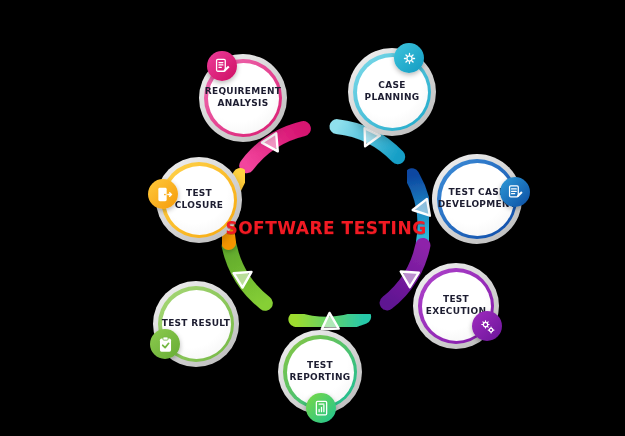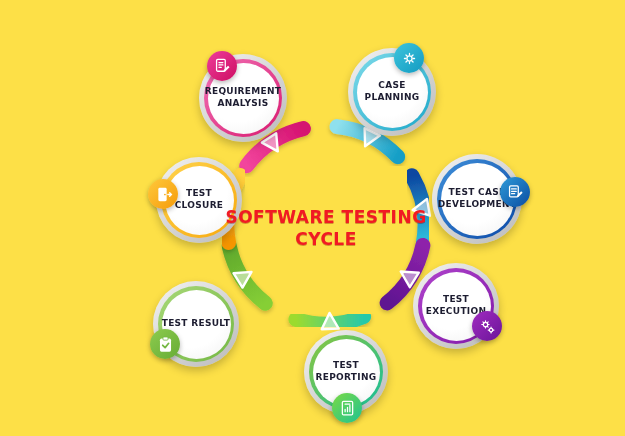--- a/index.html
+++ b/index.html
@@ -1,17 +1,17 @@
 <!DOCTYPE html>
 <html><head>
 <meta charset="utf-8">
 <style>
   html,body{margin:0;padding:0;background:#ffffff;}
   body{font-family:"DejaVu Sans","Liberation Sans",sans-serif;}
-  .stage{position:relative;width:625px;height:436px;background:#fde047;overflow:hidden;}
+  .stage{position:relative;width:625px;height:436px;background:#000000;overflow:hidden;}
   .arcs-svg{position:absolute;left:0;top:0;width:625px;height:436px;}
   .center-title{position:absolute;transform:translate(-50%,-50%);text-align:center;
     font-weight:900;letter-spacing:.5px;line-height:1.3;white-space:nowrap;
     text-shadow:0 1px 0 rgba(130,0,0,.35);}
   .center-title .t1{font-size:17px;}
   .center-title .t2{font-size:17px;}
   .node{position:absolute;border-radius:50%;
     background:linear-gradient(140deg,#ededed 10%,#bfbfbf 90%);
     box-shadow:0 4px 9px rgba(0,0,0,.22);}
   .ring-color{position:absolute;inset:5px;border-radius:50%;}
@@ -132,21 +132,21 @@
           <span>
             <svg viewBox="0 0 24 24" fill="none" stroke="#fff" stroke-width="1.5" stroke-linecap="round">
               <circle cx="9.5" cy="9.5" r="2.8"></circle>
               <path d="M9.5 4.8v1.7M9.5 12.2v1.7M4.8 9.5h1.7M12.2 9.5h1.7M6.2 6.2l1.2 1.2M11.6 11.6l1.2 1.2M12.8 6.2l-1.2 1.2"></path>
               <circle cx="16.5" cy="16.5" r="2.2"></circle>
               <path d="M16.5 12.9v1.4M16.5 18.7v1.4M12.9 16.5h1.4M18.7 16.5h1.4"></path>
             </svg>
           </span>
         </div>
       </div>
-      <div class="node" style="left: 304px; top: 330px; width: 84px; height: 84px;">
+      <div class="node" style="left: 278px; top: 330px; width: 84px; height: 84px;">
         <div class="ring-color" style="background: linear-gradient(135deg, rgb(141, 198, 63), rgb(22, 190, 154));">
           <div class="ring-inner"></div>
         </div>
         <div class="node-label">TEST REPORTING</div>
         <div class="badge" style="left: 28px; top: 63px; background: linear-gradient(135deg, rgb(123, 217, 67), rgb(30, 195, 147));">
           <span>
             <svg viewBox="0 0 24 24" fill="none" stroke="#fff" stroke-width="1.6" stroke-linecap="round">
               <rect x="5.5" y="3" width="13" height="17" rx="1.5"></rect>
               <path d="M9 16v-3M12 16v-5.5M15 16v-8"></path>
               <path d="M9 6.5h6"></path>
@@ -180,15 +180,14 @@
               <rect x="5.5" y="3.5" width="10.5" height="17" rx="1.8" fill="#fff"></rect>
               <circle cx="13.8" cy="12" r="1.1" fill="#F7A80D"></circle>
               <path d="M17.5 12h4M19.8 9.8L22 12l-2.2 2.2" stroke="#fff" stroke-width="1.7" fill="none" stroke-linecap="round"></path>
             </svg>
           </span>
         </div>
       </div>
     </div>
   <div class="center-title" id="center-title" style="left: 326px; top: 228px; color: rgb(241, 26, 35);">
     <div class="t1">SOFTWARE TESTING</div>
-    <div class="t2">CYCLE</div>
   </div>
 </div>
 
 </body></html>

